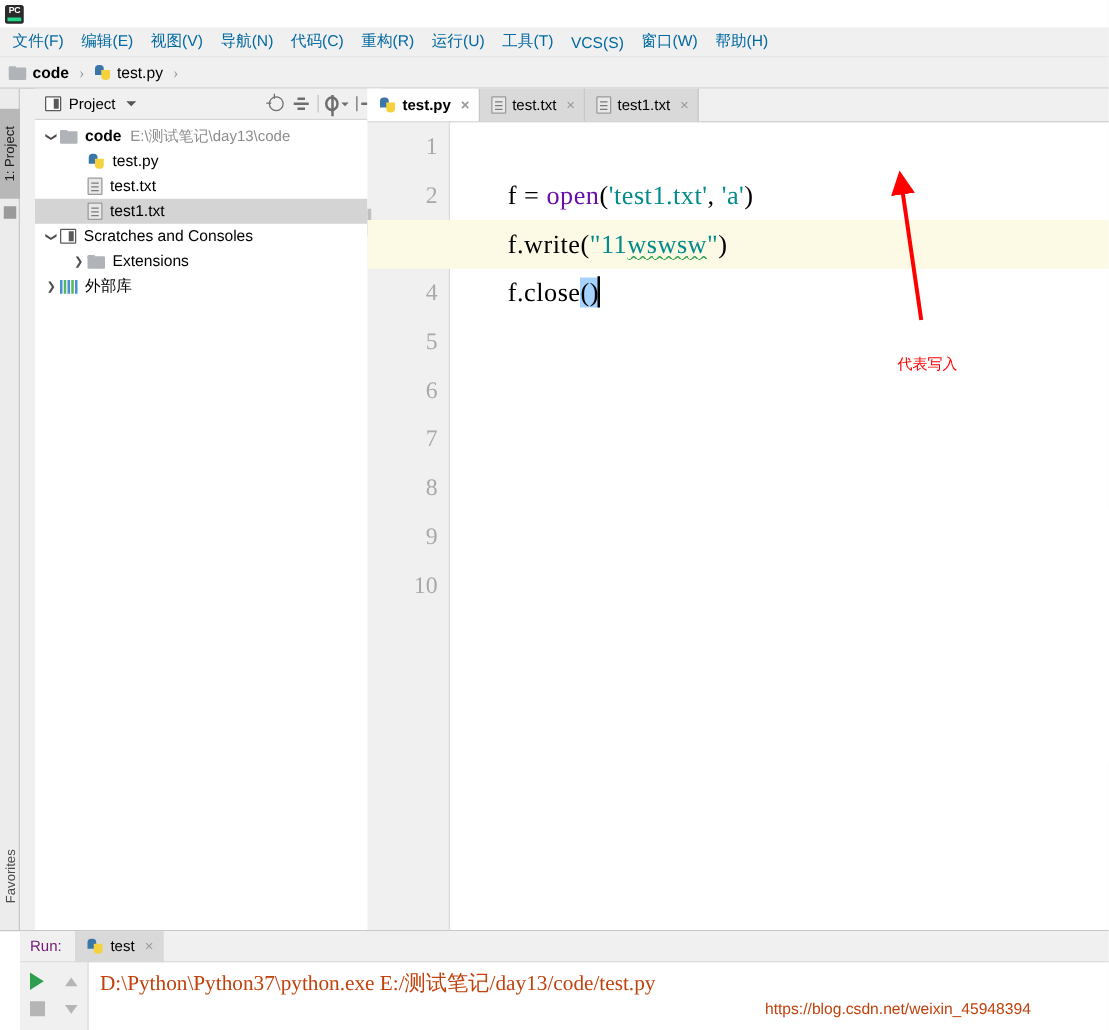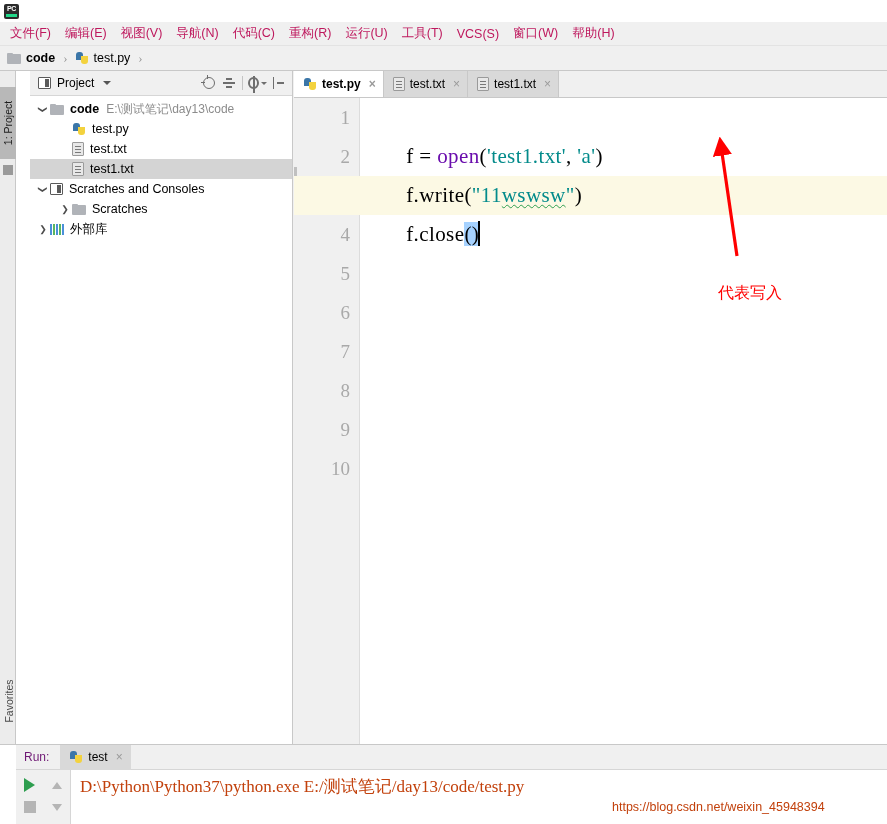--- a/index.html
+++ b/index.html
@@ -44,21 +44,21 @@
 
   
   #menubar {
     position: absolute; left: 0; top: 22px; width: 887px; height: 24px;
     background: #f0f0f0;
     display: flex; align-items: center;
     padding-left: 3px;
     border-bottom: 1px solid #e3e3e3;
   }
   .menu-item {
-    font-size: 12.5px; color: #be185d;
+    font-size: 12.5px; color: #0369a1;
     padding: 3px 7px;
     white-space: nowrap;
     cursor: default;
   }
 
   
   #navbar {
     position: absolute; left: 0; top: 46px; width: 887px; height: 25px;
     background: #f0f0f0;
     display: flex; align-items: center;
@@ -128,24 +128,23 @@
     position: absolute; left: -26px; top: 622px;
     width: 70px; height: 16px;
     display: flex; align-items: center; justify-content: center;
     transform: rotate(-90deg);
     font-size: 10.5px; color: #4a4a4a;
     cursor: default;
   }
 
   
   #project-panel {
-    position: absolute; left: 16px; top: 71px; width: 277px; height: 673px;
+    position: absolute; left: 28px; top: 71px; width: 277px; height: 673px;
     background: #ffffff;
     border-right: 1px solid #c8c8c8;
-    padding-left: 14px;
   }
   #project-header {
     height: 25px; background: #f0f0f0;
     display: flex; align-items: center;
     border-bottom: 1px solid #d6d6d6;
     padding: 0 5px 0 8px;
   }
   .proj-icon {
     width: 13px; height: 12px; margin-right: 6px; flex: none;
     border: 1px solid #5a5a5a; border-radius: 1px; position: relative;
@@ -320,21 +319,21 @@
     background: #000; vertical-align: -5px; margin-left: -1px;
   }
 
   
   #annotation-layer {
     position: absolute; left: 0; top: 0; width: 887px; height: 824px;
     pointer-events: none;
   }
   #annot-text {
     position: absolute; left: 718px; top: 283px;
-    font-size: 16px; color: #ff0000;
+    font-size: 12px; color: #ff0000;
     white-space: nowrap;
   }
 
   
   #run-panel {
     position: absolute; left: 0; top: 744px; width: 887px; height: 80px;
     background: #ffffff;
     border-top: 1px solid #c8c8c8;
   }
   #run-tabbar {
@@ -493,21 +492,21 @@
             <span>❯</span>
           </span>
           <span class="ic-scratch"></span>
           <span class="tree-label">Scratches and Consoles</span>
         </div>
         <div class="tree-row" style="padding-left: 28px;">
           <span class="tree-arrow">
             <span>❯</span>
           </span>
           <span class="ic-folder"></span>
-          <span class="tree-label">Scratches</span>
+          <span class="tree-label">Extensions</span>
         </div>
         <div class="tree-row" style="padding-left: 6px;">
           <span class="tree-arrow">
             <span>❯</span>
           </span>
           <span class="ic-lib">
             <i></i>
             <i></i>
             <i></i>
             <i></i>

